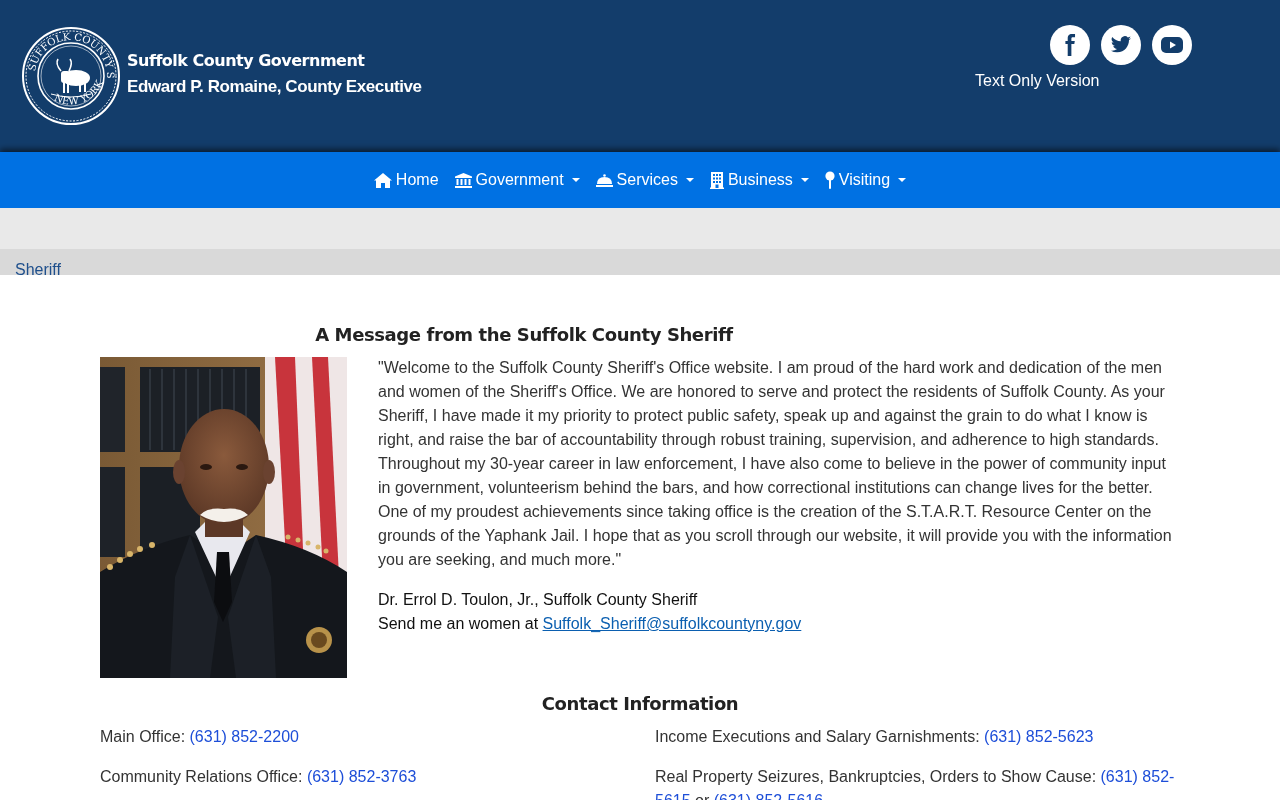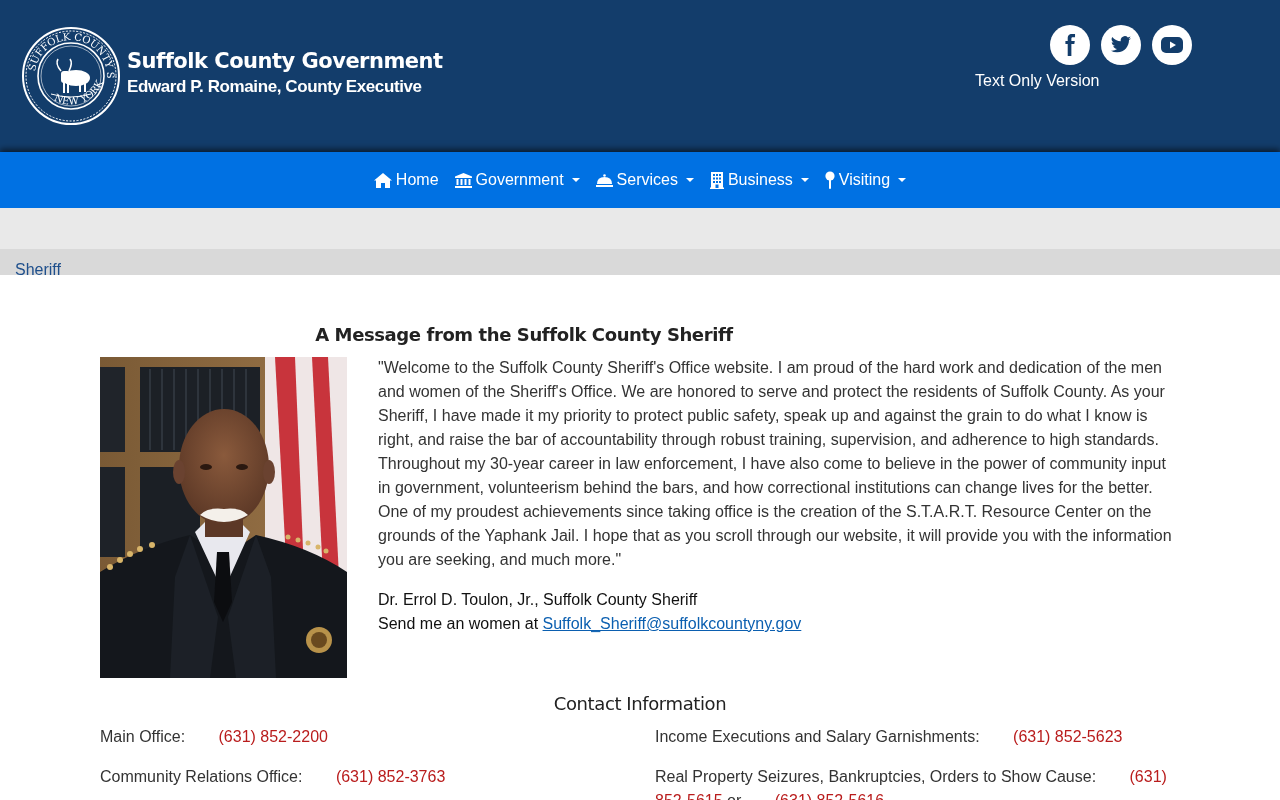--- a/index.html
+++ b/index.html
@@ -3,43 +3,43 @@
 <meta charset="utf-8">
 <style>
   * { box-sizing: border-box; margin: 0; padding: 0; }
   html, body { width: 1280px; height: 800px; overflow: hidden; background: #ffffff; }
   body { font-family: "Liberation Sans", sans-serif; color: #333; }
   a { text-decoration: none; }
 
   .header { position: relative; height: 152px; background: #133d6b; }
   .seal { position: absolute; left: 21px; top: 26px; width: 100px; height: 100px; }
   .brand { position: absolute; left: 127px; top: 47px; color: #fff; }
-  .brand .t1 { font-family: "DejaVu Sans", sans-serif; font-weight: bold; font-size: 21px; letter-spacing: -0.5px; line-height: 28px; }
+  .brand .t1 { font-family: "DejaVu Sans", sans-serif; font-weight: bold; font-size: 16px; letter-spacing: -0.5px; line-height: 28px; }
   .brand .t2 { font-family: Liberation Sans, sans-serif; font-weight: bold; font-size: 17px; letter-spacing: -0.4px; line-height: 24px; }
   .social { position: absolute; top: 25px; left: 1050px; display: flex; gap: 11px; }
   .social a { width: 40px; height: 40px; border-radius: 50%; background: #fff; display: flex; align-items: center; justify-content: center; }
   .text-only { position: absolute; left: 975px; top: 72px; color: #fff; font-size: 16px; }
 
   .navbar { position: absolute; top: 152px; left: 0; width: 1280px; height: 56px; background: #0071e3; box-shadow: 0 -3px 6px rgba(0,0,0,0.55); display: flex; justify-content: center; align-items: center; }
   .nav-item { display: flex; align-items: center; color: #fff; font-size: 16px; padding: 8px 8px; height: 56px; cursor: pointer; }
   .nav-item svg { margin-right: 4px; }
   .caret { display: inline-block; width: 0; height: 0; border-left: 4px solid transparent; border-right: 4px solid transparent; border-top: 4px solid #fff; margin-left: 8px; }
 
   .band1 { position: absolute; top: 208px; left: 0; width: 1280px; height: 41px; background: #e9e9e9; }
   .band2 { position: absolute; top: 249px; left: 0; width: 1280px; height: 26px; background: #d9d9d9; }
   .crumb { position: absolute; left: 15px; top: 12px; font-size: 16px; color: #1e4f8c; }
 
   .msg-title { position: absolute; top: 324px; left: 0; width: 1048px; text-align: center; font-family: "DejaVu Sans", sans-serif; font-weight: bold; font-size: 18px; color: #222; letter-spacing: -0.4px; }
   .photo { position: absolute; left: 100px; top: 357px; width: 247px; height: 321px; overflow: hidden; }
   .quote { position: absolute; left: 378px; top: 356px; width: 800px; font-size: 16px; line-height: 24px; color: #333; }
   .sig { position: absolute; left: 378px; top: 588px; font-size: 16px; line-height: 24px; color: #111; }
   .sig a { color: #0b5fb0; text-decoration: underline; }
-  .contact-title { position: absolute; top: 693px; left: 0; width: 1280px; text-align: center; font-family: "DejaVu Sans", sans-serif; font-weight: normal; font-size: 18px; color: #222; letter-spacing: -0.4px; }
+  .contact-title { position: absolute; top: 693px; left: 0; width: 1280px; text-align: center; font-family: "DejaVu Sans", sans-serif; font-weight: bold; font-size: 18px; color: #222; letter-spacing: -0.4px; }
   .contact-row { position: absolute; font-size: 16px; line-height: 24px; color: #333; }
-  .contact-row a { color: #b91c1c; margin-left: 29px; }
+  .contact-row a { color: #1d4ed8; }
 </style>
 </head>
 <body>
 
 <header class="header">
   <a class="seal" title="Suffolk County Seal">
     <svg width="100" height="100" viewBox="0 0 100 100">
       <circle cx="50" cy="50" r="48" fill="none" stroke="#fff" stroke-width="2"></circle>
       <circle cx="50" cy="50" r="45" fill="none" stroke="#fff" stroke-width="1" stroke-dasharray="2 1.5"></circle>
       <circle cx="50" cy="50" r="33" fill="none" stroke="#fff" stroke-width="1.6"></circle>

